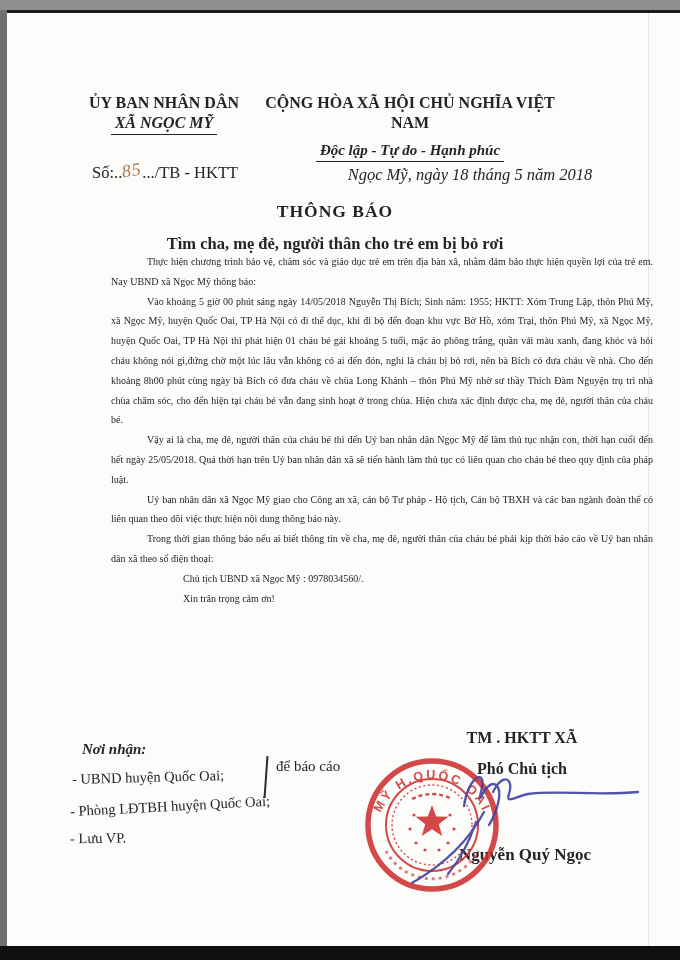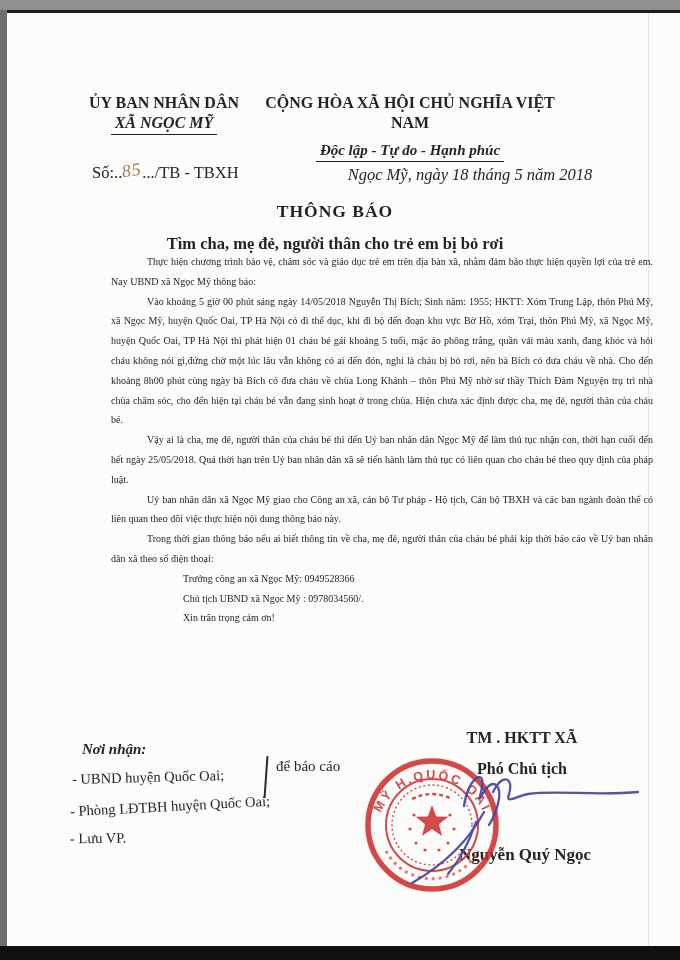--- a/index.html
+++ b/index.html
@@ -64,34 +64,33 @@
   <div id="hdr-left" class="abs ctr b">
     <div>ỦY BAN NHÂN DÂN</div>
     <div><span class="ul">XÃ NGỌC MỸ</span></div>
   </div>
 
   <div id="hdr-right" class="abs ctr b">
     <div>CỘNG HÒA XÃ HỘI CHỦ NGHĨA VIỆT NAM</div>
     <div class="motto"><span class="ul">Độc lập - Tự do - Hạnh phúc</span></div>
   </div>
 
-  <div id="so-line" class="abs"><span>Số:..</span><span id="so-num">85</span><span>.../TB - TBXH</span></div>
+  <div id="so-line" class="abs"><span>Số:..</span><span id="so-num">85</span><span>.../TB - HKTT</span></div>
 
   <div id="date-line" class="abs ctr i">Ngọc Mỹ, ngày 18 tháng 5 năm 2018</div>
 
   <div id="doc-title" class="abs ctr b">THÔNG BÁO</div>
   <div id="doc-subtitle" class="abs ctr b">Tìm cha, mẹ đẻ, người thân cho trẻ em bị bỏ rơi</div>
 
   <div id="body" class="abs">
     <p>Thực hiện chương trình  bảo vệ, chăm sóc và giáo dục trẻ em trên địa bàn xã, nhằm đảm bảo thực hiện quyền lợi của trẻ em. Nay UBND xã Ngọc Mỹ thông báo:</p>
     <p>Vào khoảng 5 giờ 00 phút sáng ngày 14/05/2018 Nguyễn Thị Bích; Sinh năm: 1955; HKTT: Xóm Trung Lập, thôn Phú Mỹ, xã Ngọc Mỹ, huyện Quốc Oai, TP Hà Nội có đi thể dục, khi đi bộ đến đoạn khu vực Bờ Hồ, xóm Trại, thôn Phú Mỹ, xã Ngọc Mỹ, huyện Quốc Oai, TP Hà Nội thì phát hiện 01 cháu bé gái khoảng 5 tuổi, mặc áo phông trắng, quần vải màu xanh, đang khóc và hỏi cháu không nói gì,đứng chờ một lúc lâu vẫn không có ai đến đón, nghi là cháu bị bỏ rơi, nên bà Bích có đưa cháu về nhà.  Cho đến khoảng 8h00 phút cùng ngày bà Bích có đưa cháu về chùa Long Khánh – thôn Phú Mỹ nhờ sư thầy Thích Đàm Nguyện trụ trì nhà chùa chăm sóc, cho đến hiện tại cháu bé vẫn đang sinh hoạt ở trong chùa. Hiện chưa xác định được cha, mẹ đẻ, người thân của cháu bé.</p>
     <p>Vậy ai là cha, mẹ đẻ, người thân của cháu bé thì đến Uỷ ban nhân dân Ngọc Mỹ để làm thủ tục nhận con, thời hạn cuối đến hết ngày 25/05/2018. Quá thời hạn trên Uỷ ban nhân dân xã sẽ tiến hành làm thủ tục có liên quan cho cháu bé theo quy định của pháp luật.</p>
     <p>Uỷ ban nhân dân xã Ngọc Mỹ giao cho Công an xã, cán bộ Tư pháp - Hộ tịch, Cán bộ TBXH và các ban ngành đoàn thể có liên quan theo dõi việc thực hiện nội dung thông báo này.</p>
     <p>Trong thời gian thông báo nếu ai biết thông tin về cha, mẹ đẻ, người thân của cháu bé phải kịp thời báo cáo về Uỷ ban nhân dân xã theo số điện thoại:</p>
-    <p class="contact">Trưởng công an xã Ngọc Mỹ: 0949528366</p>
     <p class="contact">Chủ tịch UBND xã Ngọc Mỹ : 0978034560/.</p>
     <p class="closing">Xin trân trọng cảm ơn!</p>
   </div>
 
   <div id="recip-label" class="abs b i">Nơi nhận:</div>
   <div id="recip-0" class="abs recip">- UBND huyện Quốc Oai;</div>
   <div id="recip-1" class="abs recip">- Phòng LĐTBH huyện Quốc Oai;</div>
   <div id="recip-2" class="abs recip">- Lưu VP.</div>
   <div id="recip-bar" class="abs"></div>
   <div id="recip-note" class="abs">để báo cáo</div>

